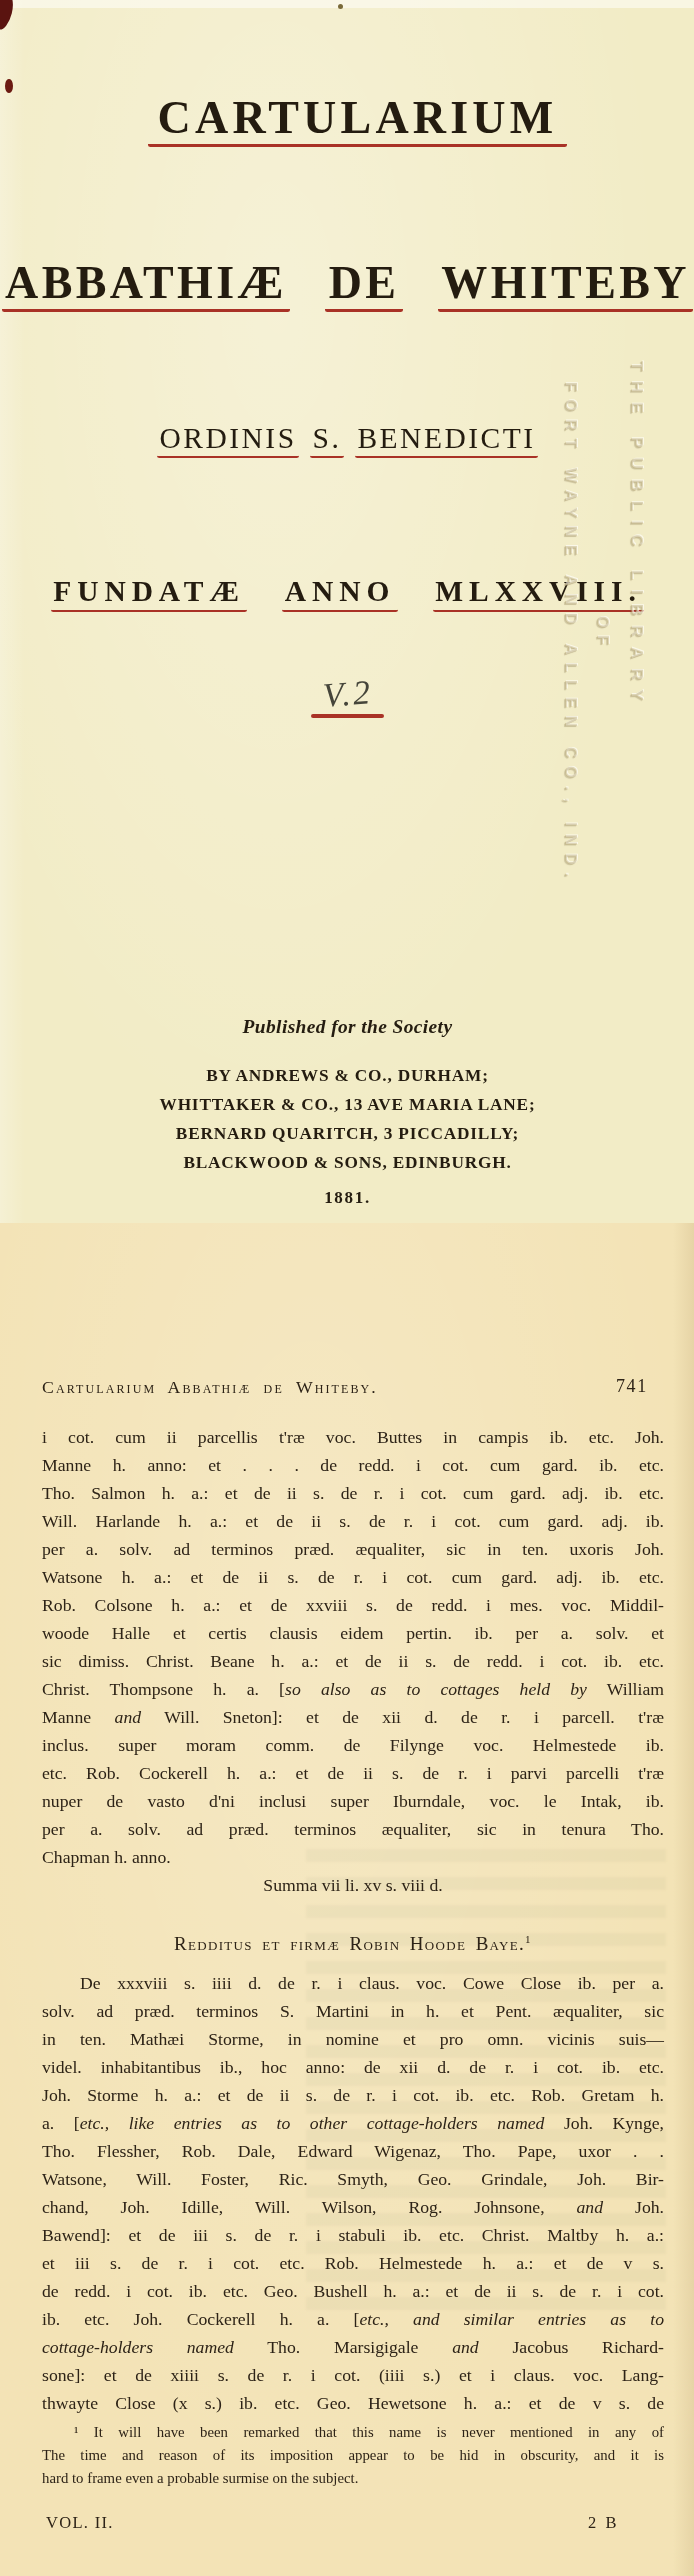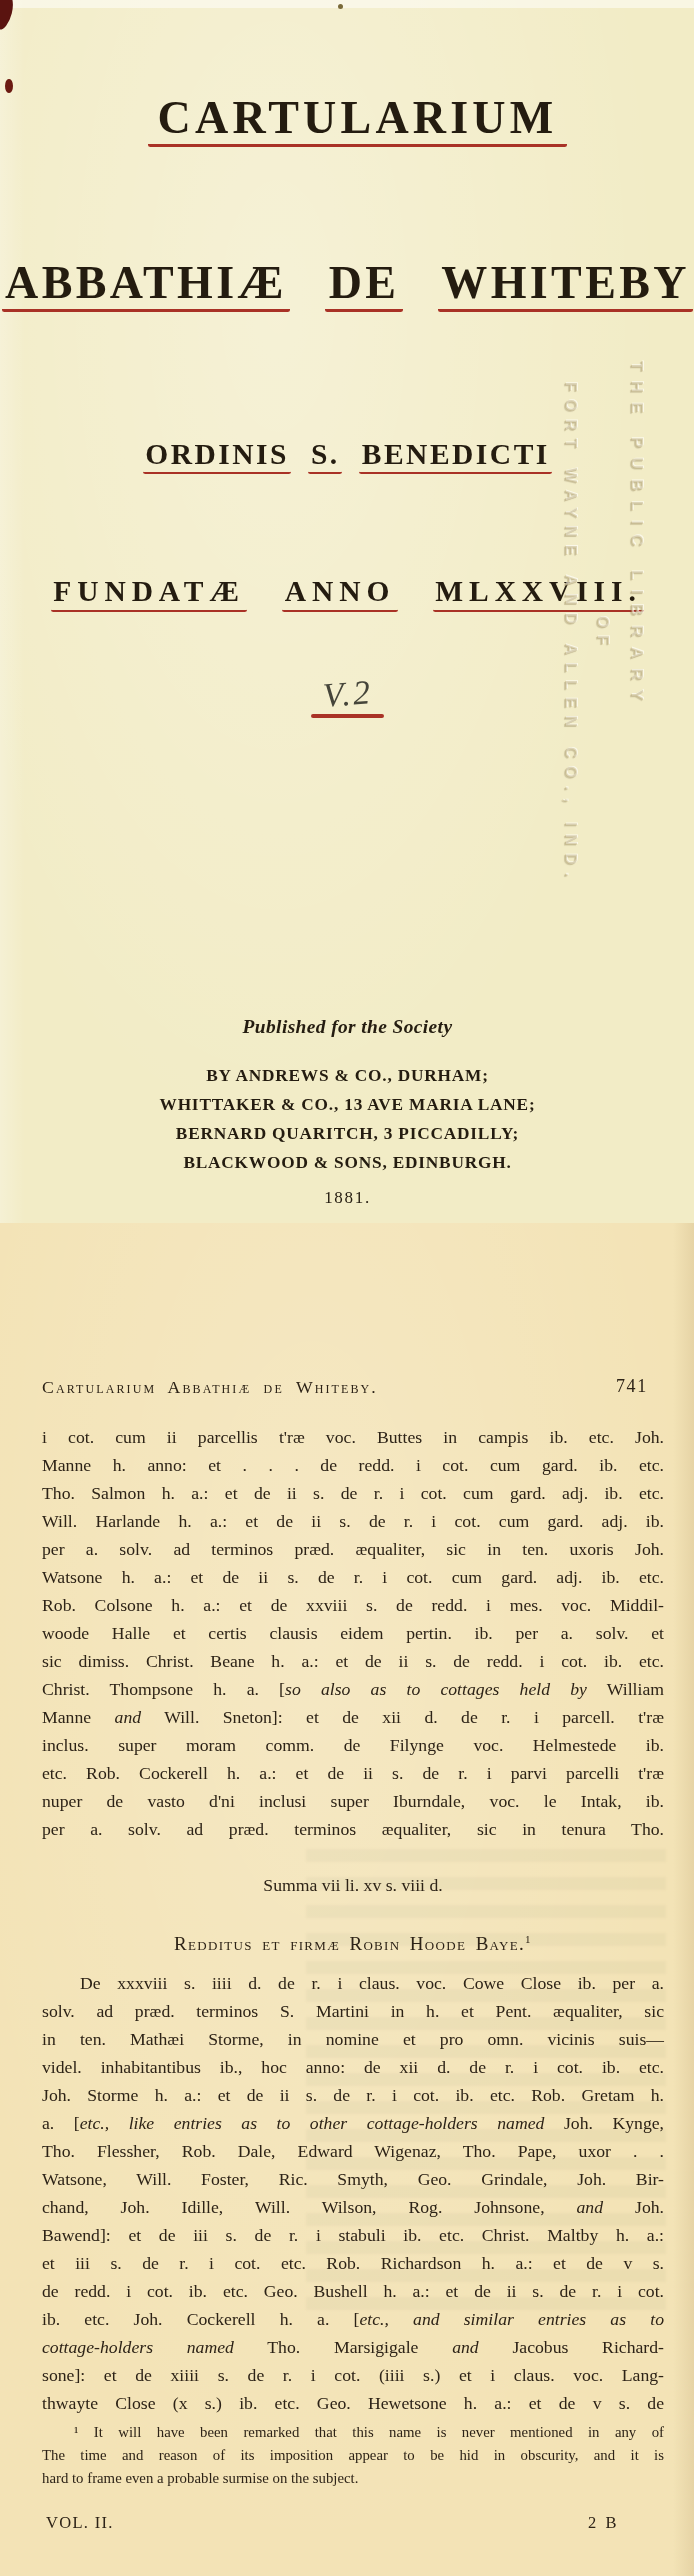--- a/index.html
+++ b/index.html
@@ -18,32 +18,32 @@
     background-image:radial-gradient(ellipse at 40% 25%, rgba(255,255,255,.28), rgba(0,0,0,0) 65%),
                      linear-gradient(to right, rgba(255,255,255,.25), rgba(0,0,0,0) 25px);}
   #title-page::before{content:"";position:absolute;top:0;left:0;right:0;height:8.4px;
     background:rgba(255,255,255,.5);}
   .word-row{position:absolute;left:0;right:0;display:flex;justify-content:center;align-items:flex-start;}
   .uword{display:inline-block;border-bottom:3.4px solid var(--red);border-radius:2.5px;color:var(--title-ink);}
   .big-title{top:95px;font-size:46px;line-height:1;letter-spacing:4.2px;font-weight:bold;padding-left:20px;}
   .big-title .uword{padding:0 10px 3.4px;}
   .subtitle{top:260px;font-size:46px;line-height:1;letter-spacing:3.4px;font-weight:bold;gap:35px;}
   .subtitle .uword{padding:0 3.4px 3.4px;}
-  .order-line{top:440px;font-size:29.5px;line-height:1;letter-spacing:2.5px;font-weight:bold;gap:17px;}
+  .order-line{top:424px;font-size:29.5px;line-height:1;letter-spacing:2.5px;font-weight:normal;gap:11px;}
   .order-line .uword{padding:0 2.5px 2.5px;border-bottom-width:2.5px;}
   .founded-line{top:577px;font-size:29.5px;line-height:1;letter-spacing:5.9px;font-weight:bold;gap:35px;}
   .founded-line .uword{padding:0 2.5px 3.4px;border-bottom-width:2.5px;text-align:center;}
   #volume-mark{position:absolute;top:675px;left:0;right:0;text-align:center;}
   #volume-mark .hand{display:inline-block;font-style:italic;font-size:34px;line-height:1.1;
     color:#45453a;transform:rotate(-4deg);letter-spacing:2.5px;}
   #volume-mark .hand-rule{width:73px;height:4.2px;background:var(--red);border-radius:2.5px;margin:1.7px auto 0;}
   #imprint{position:absolute;top:1015px;left:0;right:0;text-align:center;color:var(--title-ink);}
   .society{font-size:19.4px;line-height:23.6px;font-weight:bold;font-style:italic;letter-spacing:0.4px;}
   .pub-lines{margin-top:22px;font-size:17.3px;line-height:29px;letter-spacing:0.8px;font-weight:bold;}
-  .year{margin-top:11.8px;font-size:17px;letter-spacing:1.7px;font-weight:normal;}
+  .year{margin-top:11.8px;font-size:17px;letter-spacing:1.7px;font-weight:bold;}
   .stamp{position:absolute;writing-mode:vertical-rl;text-orientation:mixed;
     font-family:"Liberation Sans",sans-serif;font-weight:bold;
     color:rgba(185,170,122,.42);
     text-shadow:-0.8px -0.8px 0 rgba(255,255,250,.65), 0.8px 0.8px 0.8px rgba(120,100,60,.28);}
   #stamp-line1{right:49px;top:361px;font-size:17px;letter-spacing:9.3px;}
   #stamp-line2{right:84px;top:616px;font-size:16px;letter-spacing:6.8px;}
   #stamp-line3{right:116px;top:382px;font-size:16px;letter-spacing:7.6px;}
   .speck{position:absolute;background:#5a1410;border-radius:50%;}
   #speck1{left:-5px;top:-6.8px;width:17px;height:37px;transform:rotate(14deg);}
   #speck2{left:5px;top:79px;width:7.6px;height:14.3px;background:#6b1a12;}
@@ -144,40 +144,41 @@
         <div class="tline j">Watsone h. a.: et de ii s. de r. i cot. cum gard. adj. ib. etc.</div>
         <div class="tline j">Rob. Colsone h. a.: et de xxviii s. de redd. i mes. voc. Middil-</div>
         <div class="tline j">woode Halle et certis clausis eidem pertin. ib. per a. solv. et</div>
         <div class="tline j">sic dimiss. Christ. Beane h. a.: et de ii s. de redd. i cot. ib. etc.</div>
         <div class="tline j">Christ. Thompsone h. a. [<i>so also as to cottages held by</i> William</div>
         <div class="tline j">Manne <i>and</i> Will. Sneton]: et de xii d. de r. i parcell. t'ræ</div>
         <div class="tline j">inclus. super moram comm. de Filynge voc. Helmestede ib.</div>
         <div class="tline j">etc. Rob. Cockerell h. a.: et de ii s. de r. i parvi parcelli t'ræ</div>
         <div class="tline j">nuper de vasto d'ni inclusi super Iburndale, voc. le Intak, ib.</div>
         <div class="tline j">per a. solv. ad præd. terminos æqualiter, sic in tenura Tho.</div>
+        <div class="tline">Chapman h. anno.</div>
       </div>
 
     <div id="summa-line">Summa vii li. xv s. viii d.</div>
 
     <div id="section-heading">
       <span>Redditus et firmæ Robin Hoode Baye.</span><sup>1</sup>
     </div>
 
     <div class="body-block" id="paragraph-2">
         <div class="tline j ind">De xxxviii s. iiii d. de r. i claus. voc. Cowe Close ib. per a.</div>
         <div class="tline j">solv. ad præd. terminos S. Martini in h. et Pent. æqualiter, sic</div>
         <div class="tline j">in ten. Mathæi Storme, in nomine et pro omn. vicinis suis—</div>
         <div class="tline j">videl. inhabitantibus ib., hoc anno: de xii d. de r. i cot. ib. etc.</div>
         <div class="tline j">Joh. Storme h. a.: et de ii s. de r. i cot. ib. etc. Rob. Gretam h.</div>
         <div class="tline j">a. [<i>etc., like entries as to other cottage-holders named</i> Joh. Kynge,</div>
         <div class="tline j">Tho. Flessher, Rob. Dale, Edward Wigenaz, Tho. Pape, uxor . .</div>
         <div class="tline j">Watsone, Will. Foster, Ric. Smyth, Geo. Grindale, Joh. Bir-</div>
         <div class="tline j">chand, Joh. Idille, Will. Wilson, Rog. Johnsone, <i>and</i> Joh.</div>
         <div class="tline j">Bawend]: et de iii s. de r. i stabuli ib. etc. Christ. Maltby h. a.:</div>
-        <div class="tline j">et iii s. de r. i cot. etc. Rob. Richardson h. a.: et de v s.</div>
+        <div class="tline j">et iii s. de r. i cot. etc. Rob. Helmestede h. a.: et de v s.</div>
         <div class="tline j">de redd. i cot. ib. etc. Geo. Bushell h. a.: et de ii s. de r. i cot.</div>
         <div class="tline j">ib. etc. Joh. Cockerell h. a. [<i>etc., and similar entries as to</i></div>
         <div class="tline j"><i>cottage-holders named</i> Tho. Marsigigale <i>and</i> Jacobus Richard-</div>
         <div class="tline j">sone]: et de xiiii s. de r. i cot. (iiii s.) et i claus. voc. Lang-</div>
         <div class="tline j">thwayte Close (x s.) ib. etc. Geo. Hewetsone h. a.: et de v s. de</div>
       </div>
 
     <div class="body-block" id="footnote">
         <div class="tline j ind">¹ It will have been remarked that this name is never mentioned in any of</div>
         <div class="tline j">The time and reason of its imposition appear to be hid in obscurity, and it is</div>

